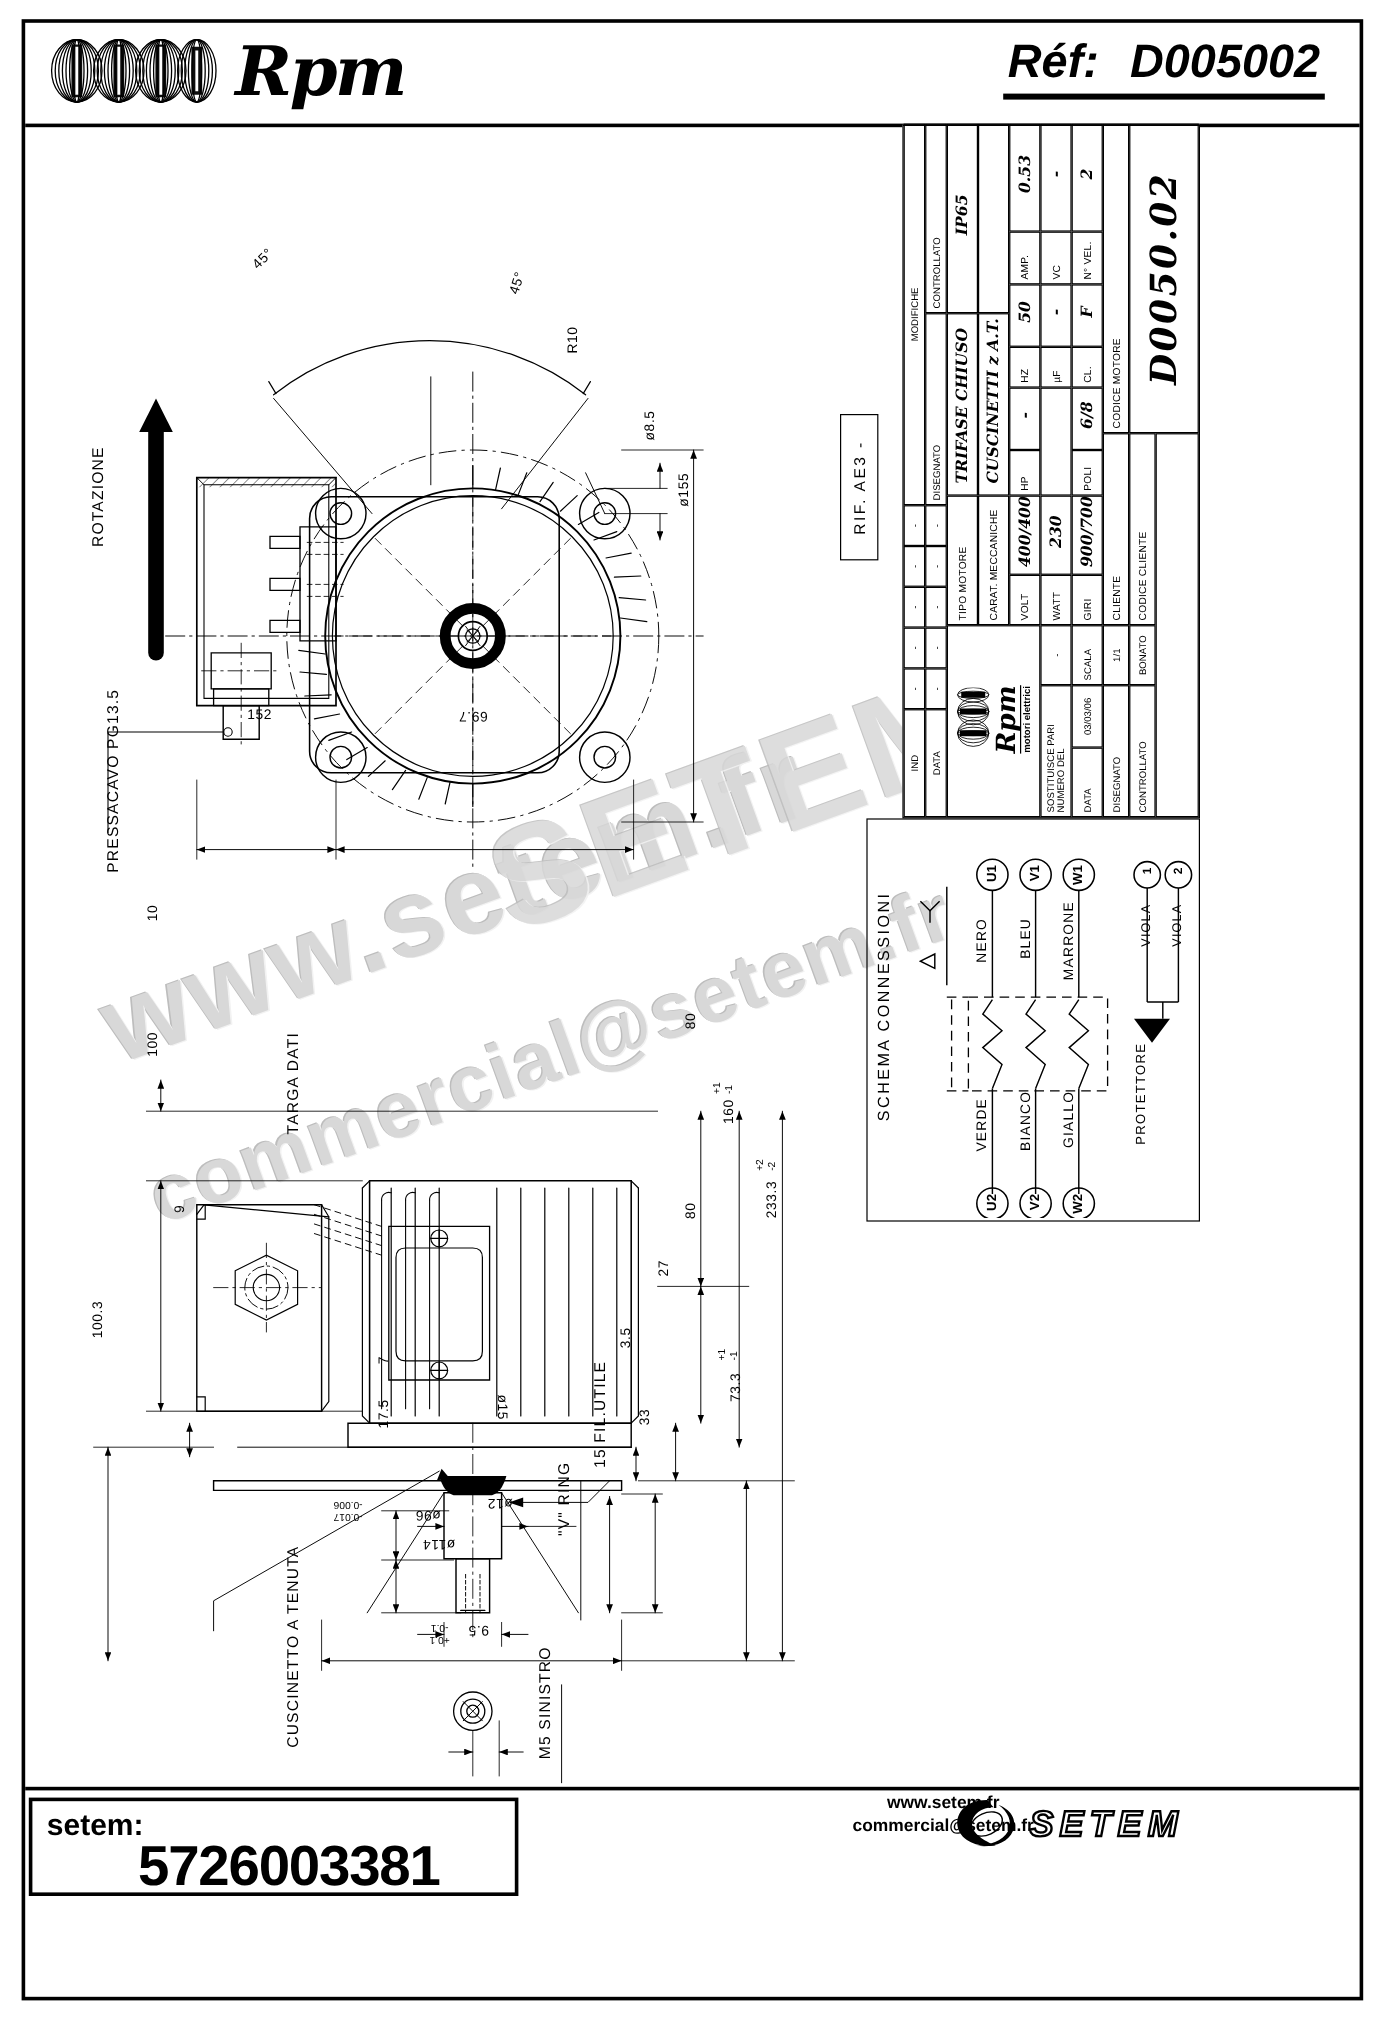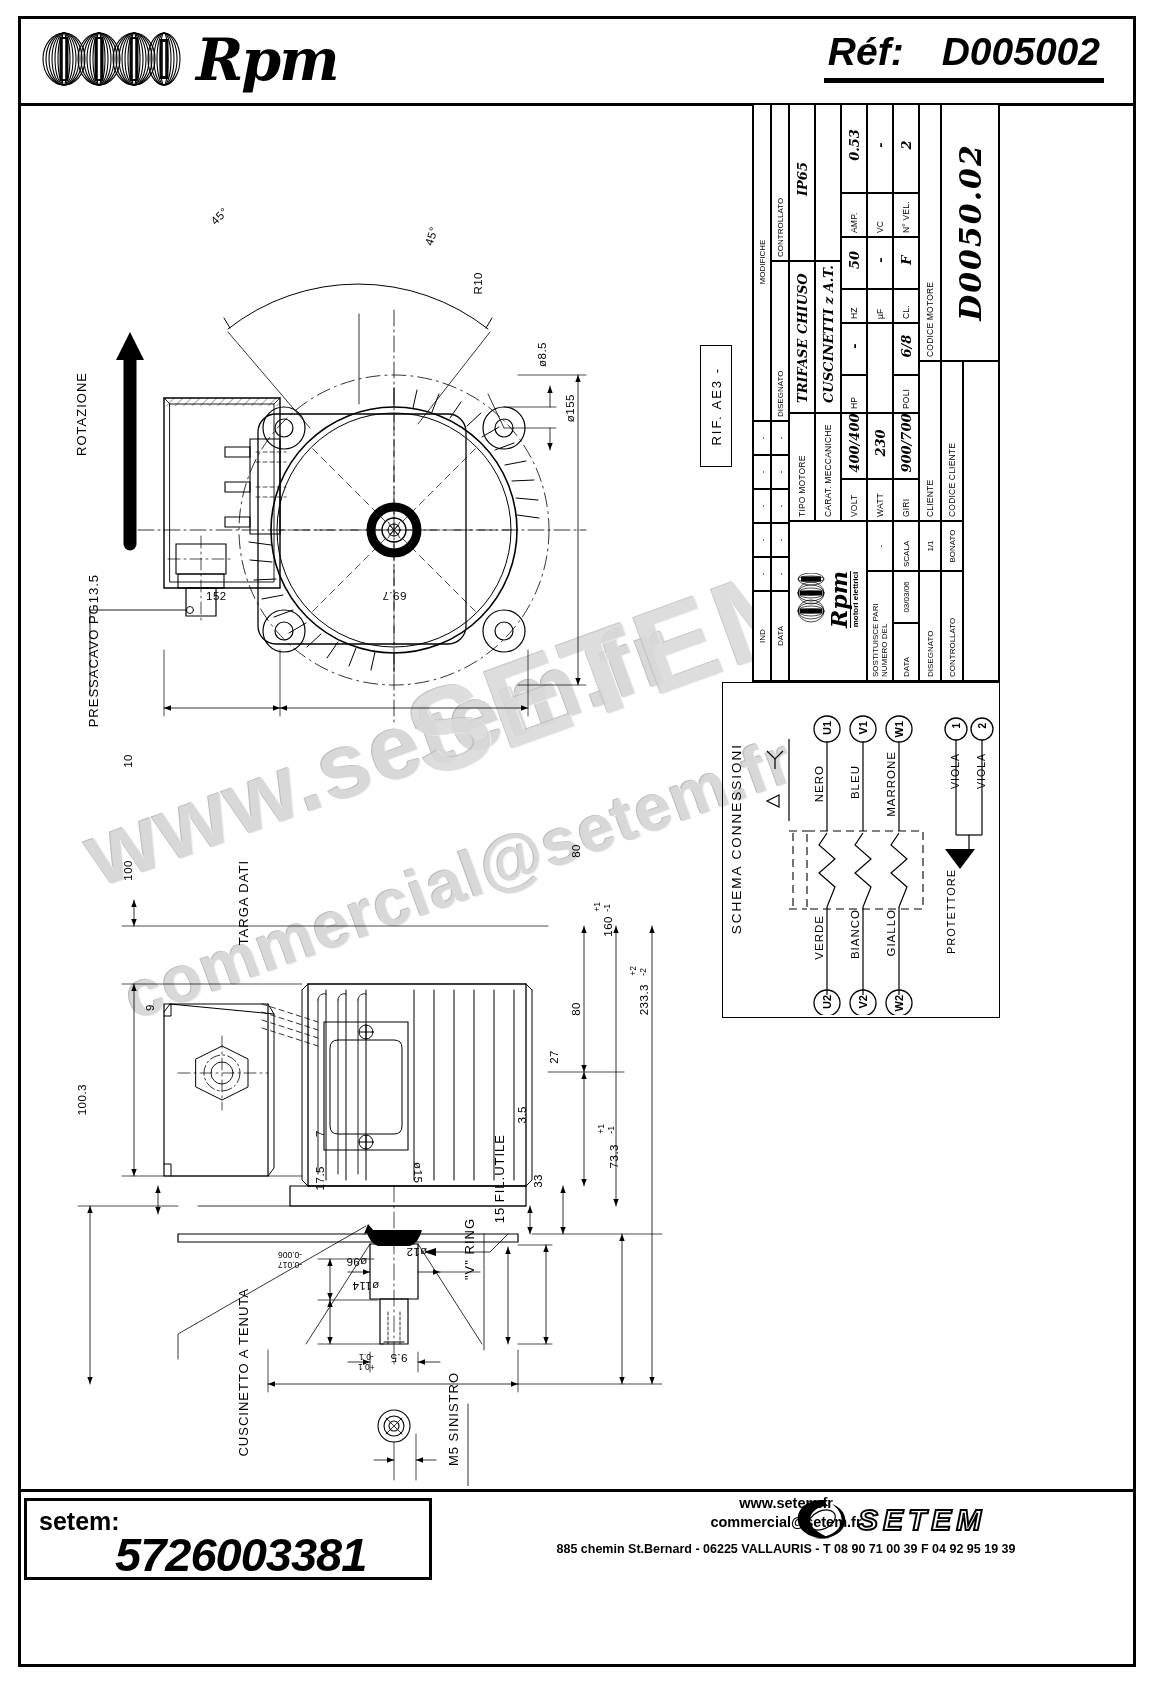--- a/index.html
+++ b/index.html
@@ -21,21 +21,21 @@
   .logo-word{
     font-family:"DejaVu Serif",serif;font-style:italic;font-weight:700;
     font-size:57px;letter-spacing:-2px;margin-left:6px;line-height:1;
   }
   .ref{
     position:absolute;right:50px;top:30px;text-align:right;
     font-family:"Liberation Sans",sans-serif;font-style:italic;font-weight:700;
     font-size:39px;border-bottom:5px solid #000;padding:0 4px 4px 4px;
     white-space:nowrap;letter-spacing:0px;
   }
-  .ref .reflbl{margin-right:38px;}
+  .ref .reflbl{margin-right:26px;}
 
   
   .hdr-rule{position:absolute;left:21px;top:103px;width:1112px;height:3px;background:#000;}
 
   
   .vt{writing-mode:vertical-rl;transform:rotate(180deg);}
   .tiny{font-size:8px;}
   .ital{font-style:italic;font-weight:700;font-family:"DejaVu Serif",serif;}
 
   
@@ -67,21 +67,21 @@
     position:absolute;left:4px;top:10px;font-size:13.5px;letter-spacing:2px;white-space:nowrap;
   }
 
   
   .footer-rule{position:absolute;left:21px;top:1489px;width:1112px;height:3px;background:#000;}
   .codebox{
     position:absolute;left:24px;top:1498px;width:408px;height:82px;
     border:3px solid #000;box-sizing:border-box;
   }
   .code-lbl{position:absolute;left:12px;top:6px;font-size:25px;font-weight:700;}
-  .code-num{position:absolute;left:88px;top:26px;font-size:47px;font-weight:700;letter-spacing:-1px;font-style:italic;}
+  .code-num{position:absolute;left:88px;top:26px;font-size:47px;font-weight:700;letter-spacing:-1px;}
   .foot-right{position:absolute;left:452px;top:1494px;width:668px;text-align:center;}
   .foot-web{font-size:14.5px;font-weight:700;line-height:1.32;}
   .foot-addr{font-size:12.5px;font-weight:700;margin-top:10px;}
   .setem-logo{position:absolute;left:786px;top:1496px;width:255px;height:48px;}
 
   
   .wm{
     position:absolute;pointer-events:none;user-select:none;
     color:#d8d8d8;font-weight:700;white-space:nowrap;
     text-shadow:1px 1px 0 #f2f2f2,-1px -1px 0 #bdbdbd;
@@ -767,21 +767,20 @@
   </div>
 
   <div class="codebox">
     <span class="code-lbl">setem:</span>
     <span class="code-num">5726003381</span>
   </div>
 
   <div class="foot-right">
     <div class="foot-web">www.setem.fr</div>
     <div class="foot-web">commercial@setem.fr</div>
-    <div class="foot-addr">885 chemin St.Bernard  -   06225 VALLAURIS  -  T 08 90 71 00 39   F 04 92 95 19 39</div>
   </div>
 
   <div class="setem-logo">
     <svg width="255" height="48" viewBox="0 0 255 48">
       <g>
         <path d="M36 4 C20 4 10 14 12 26 C14 38 30 44 44 42 C34 38 24 32 24 24 C24 16 32 10 42 10 C38 6 38 4 36 4 Z" fill="#000"></path>
         <path d="M46 8 C54 14 58 22 54 30 C50 38 38 42 28 42 C40 44 54 40 58 30 C62 20 56 12 46 8 Z" fill="#000"></path>
         <ellipse cx="36" cy="24" rx="14" ry="9" fill="none" stroke="#000" stroke-width="1.2" transform="rotate(-25 36 24)"></ellipse>
       </g>
       <g fill="none" stroke="#000" stroke-width="2.4" font-family="Liberation Sans">

